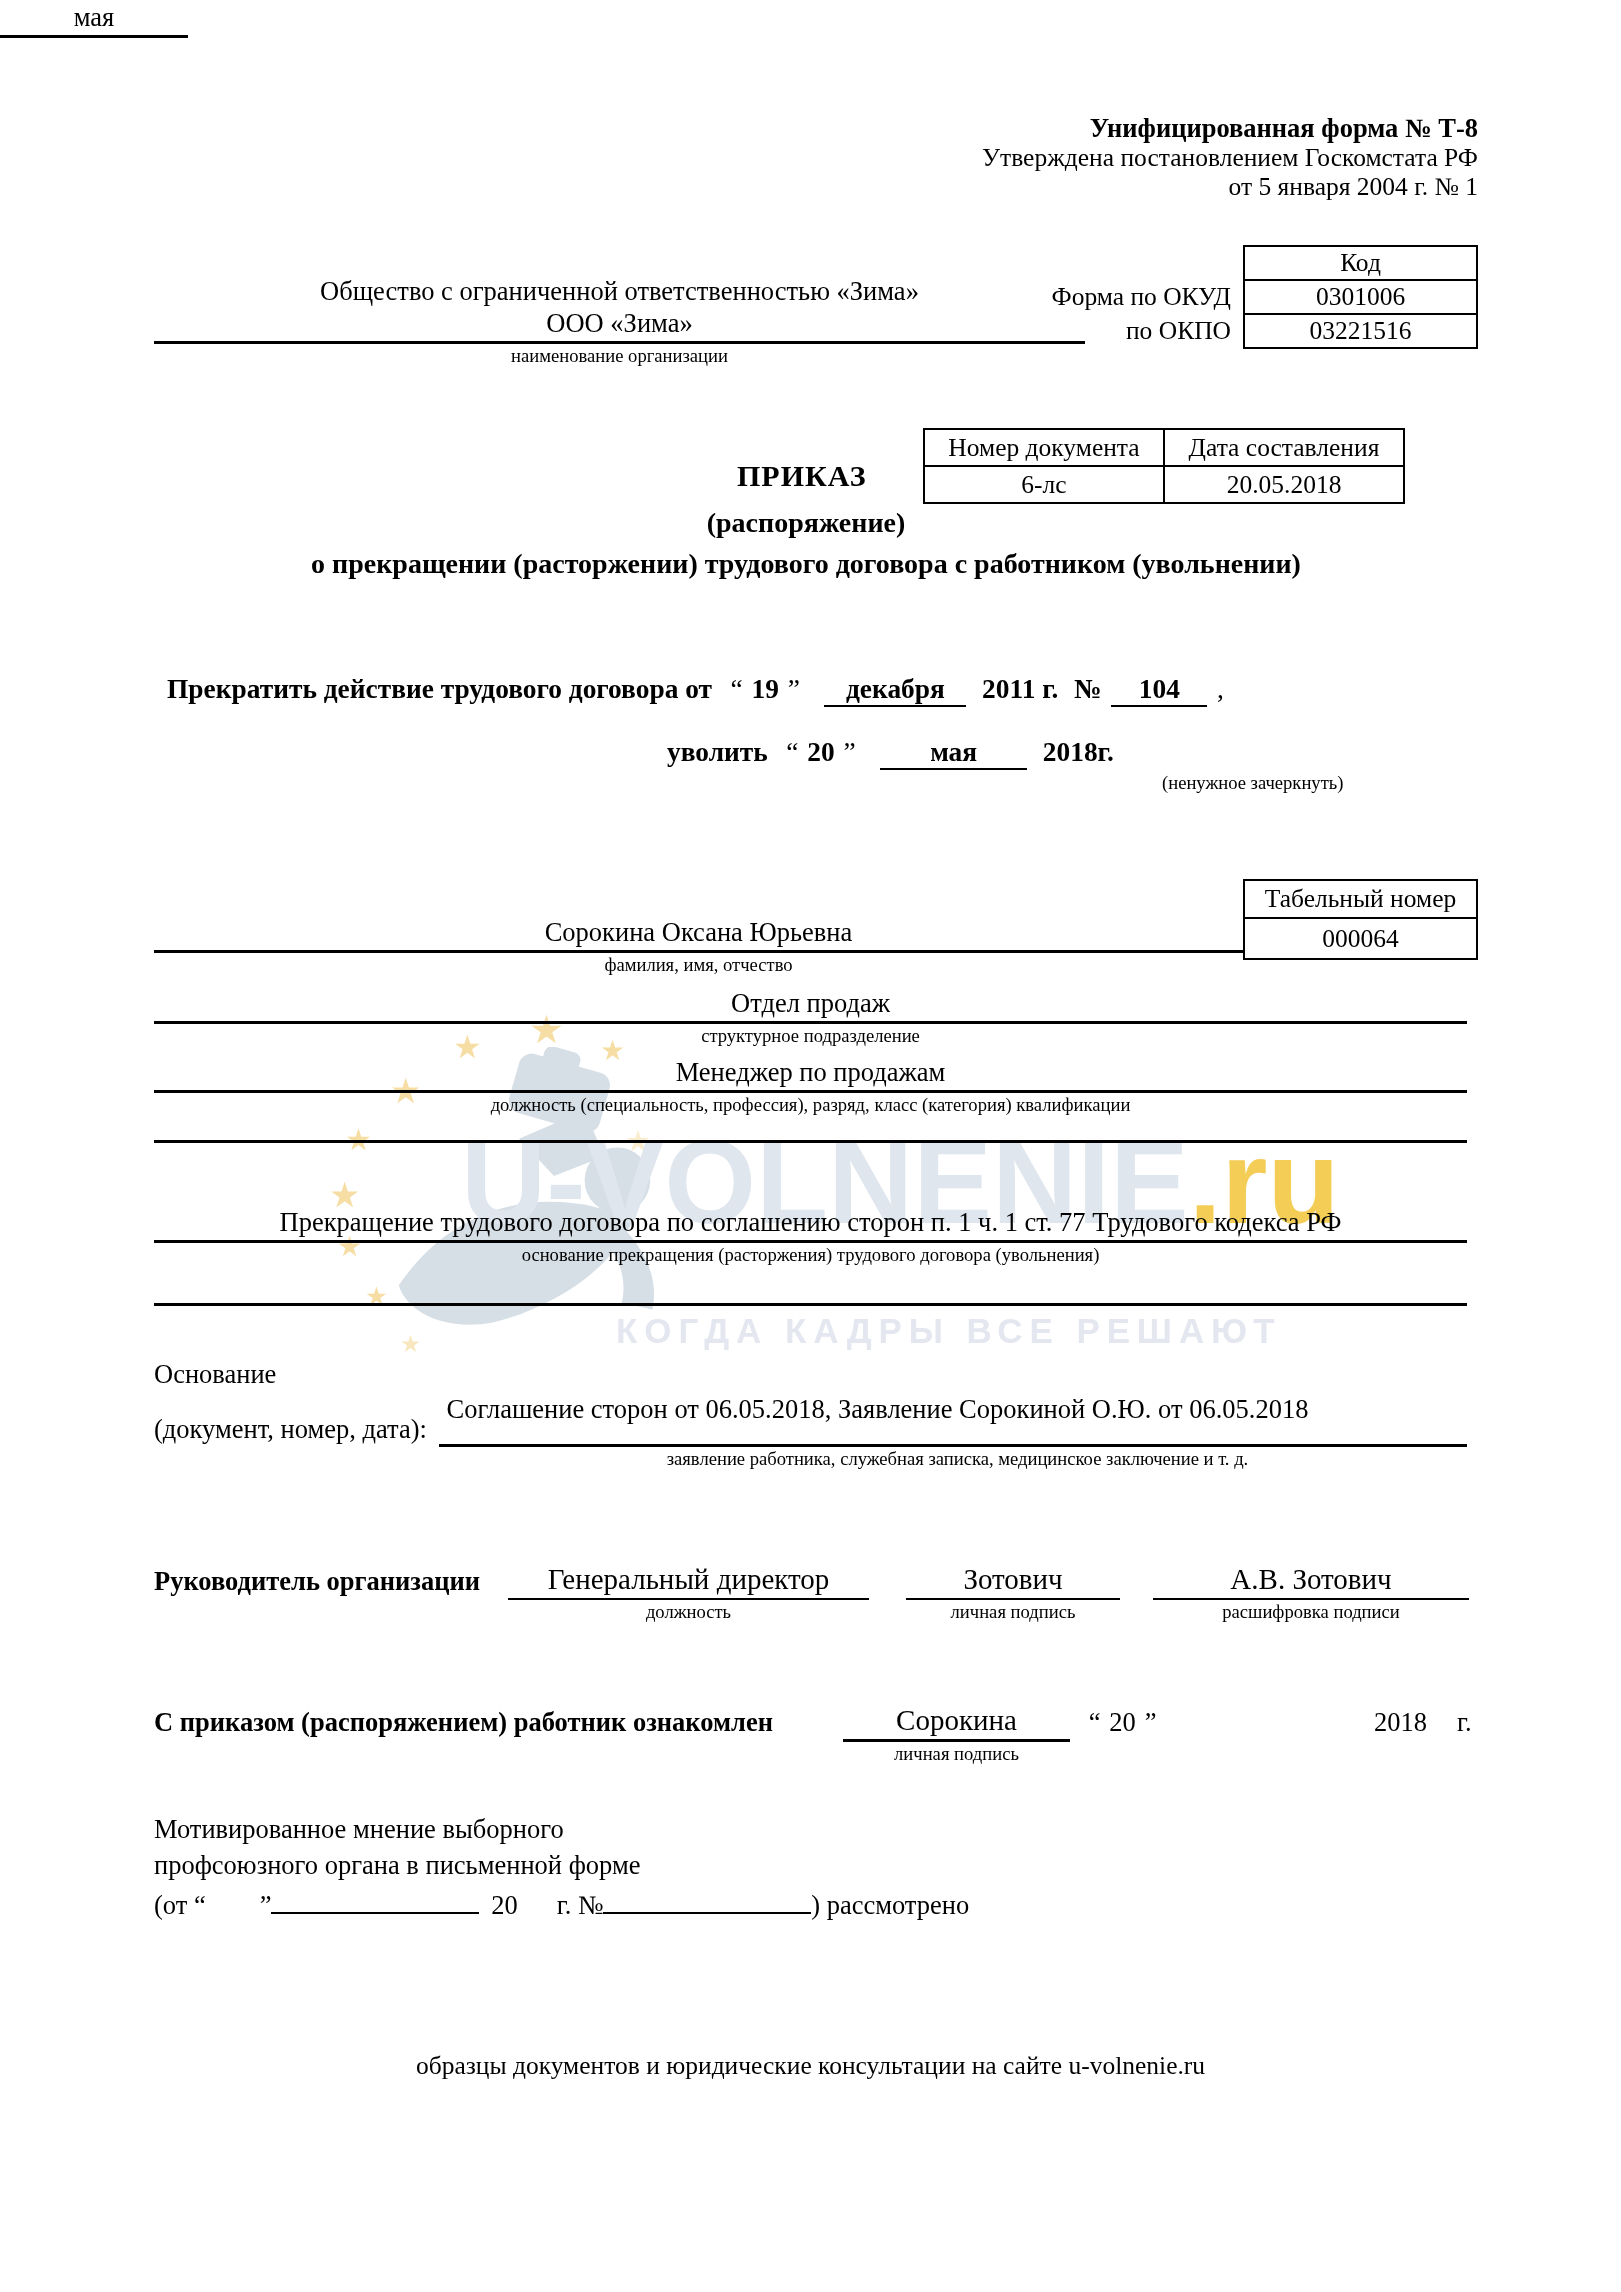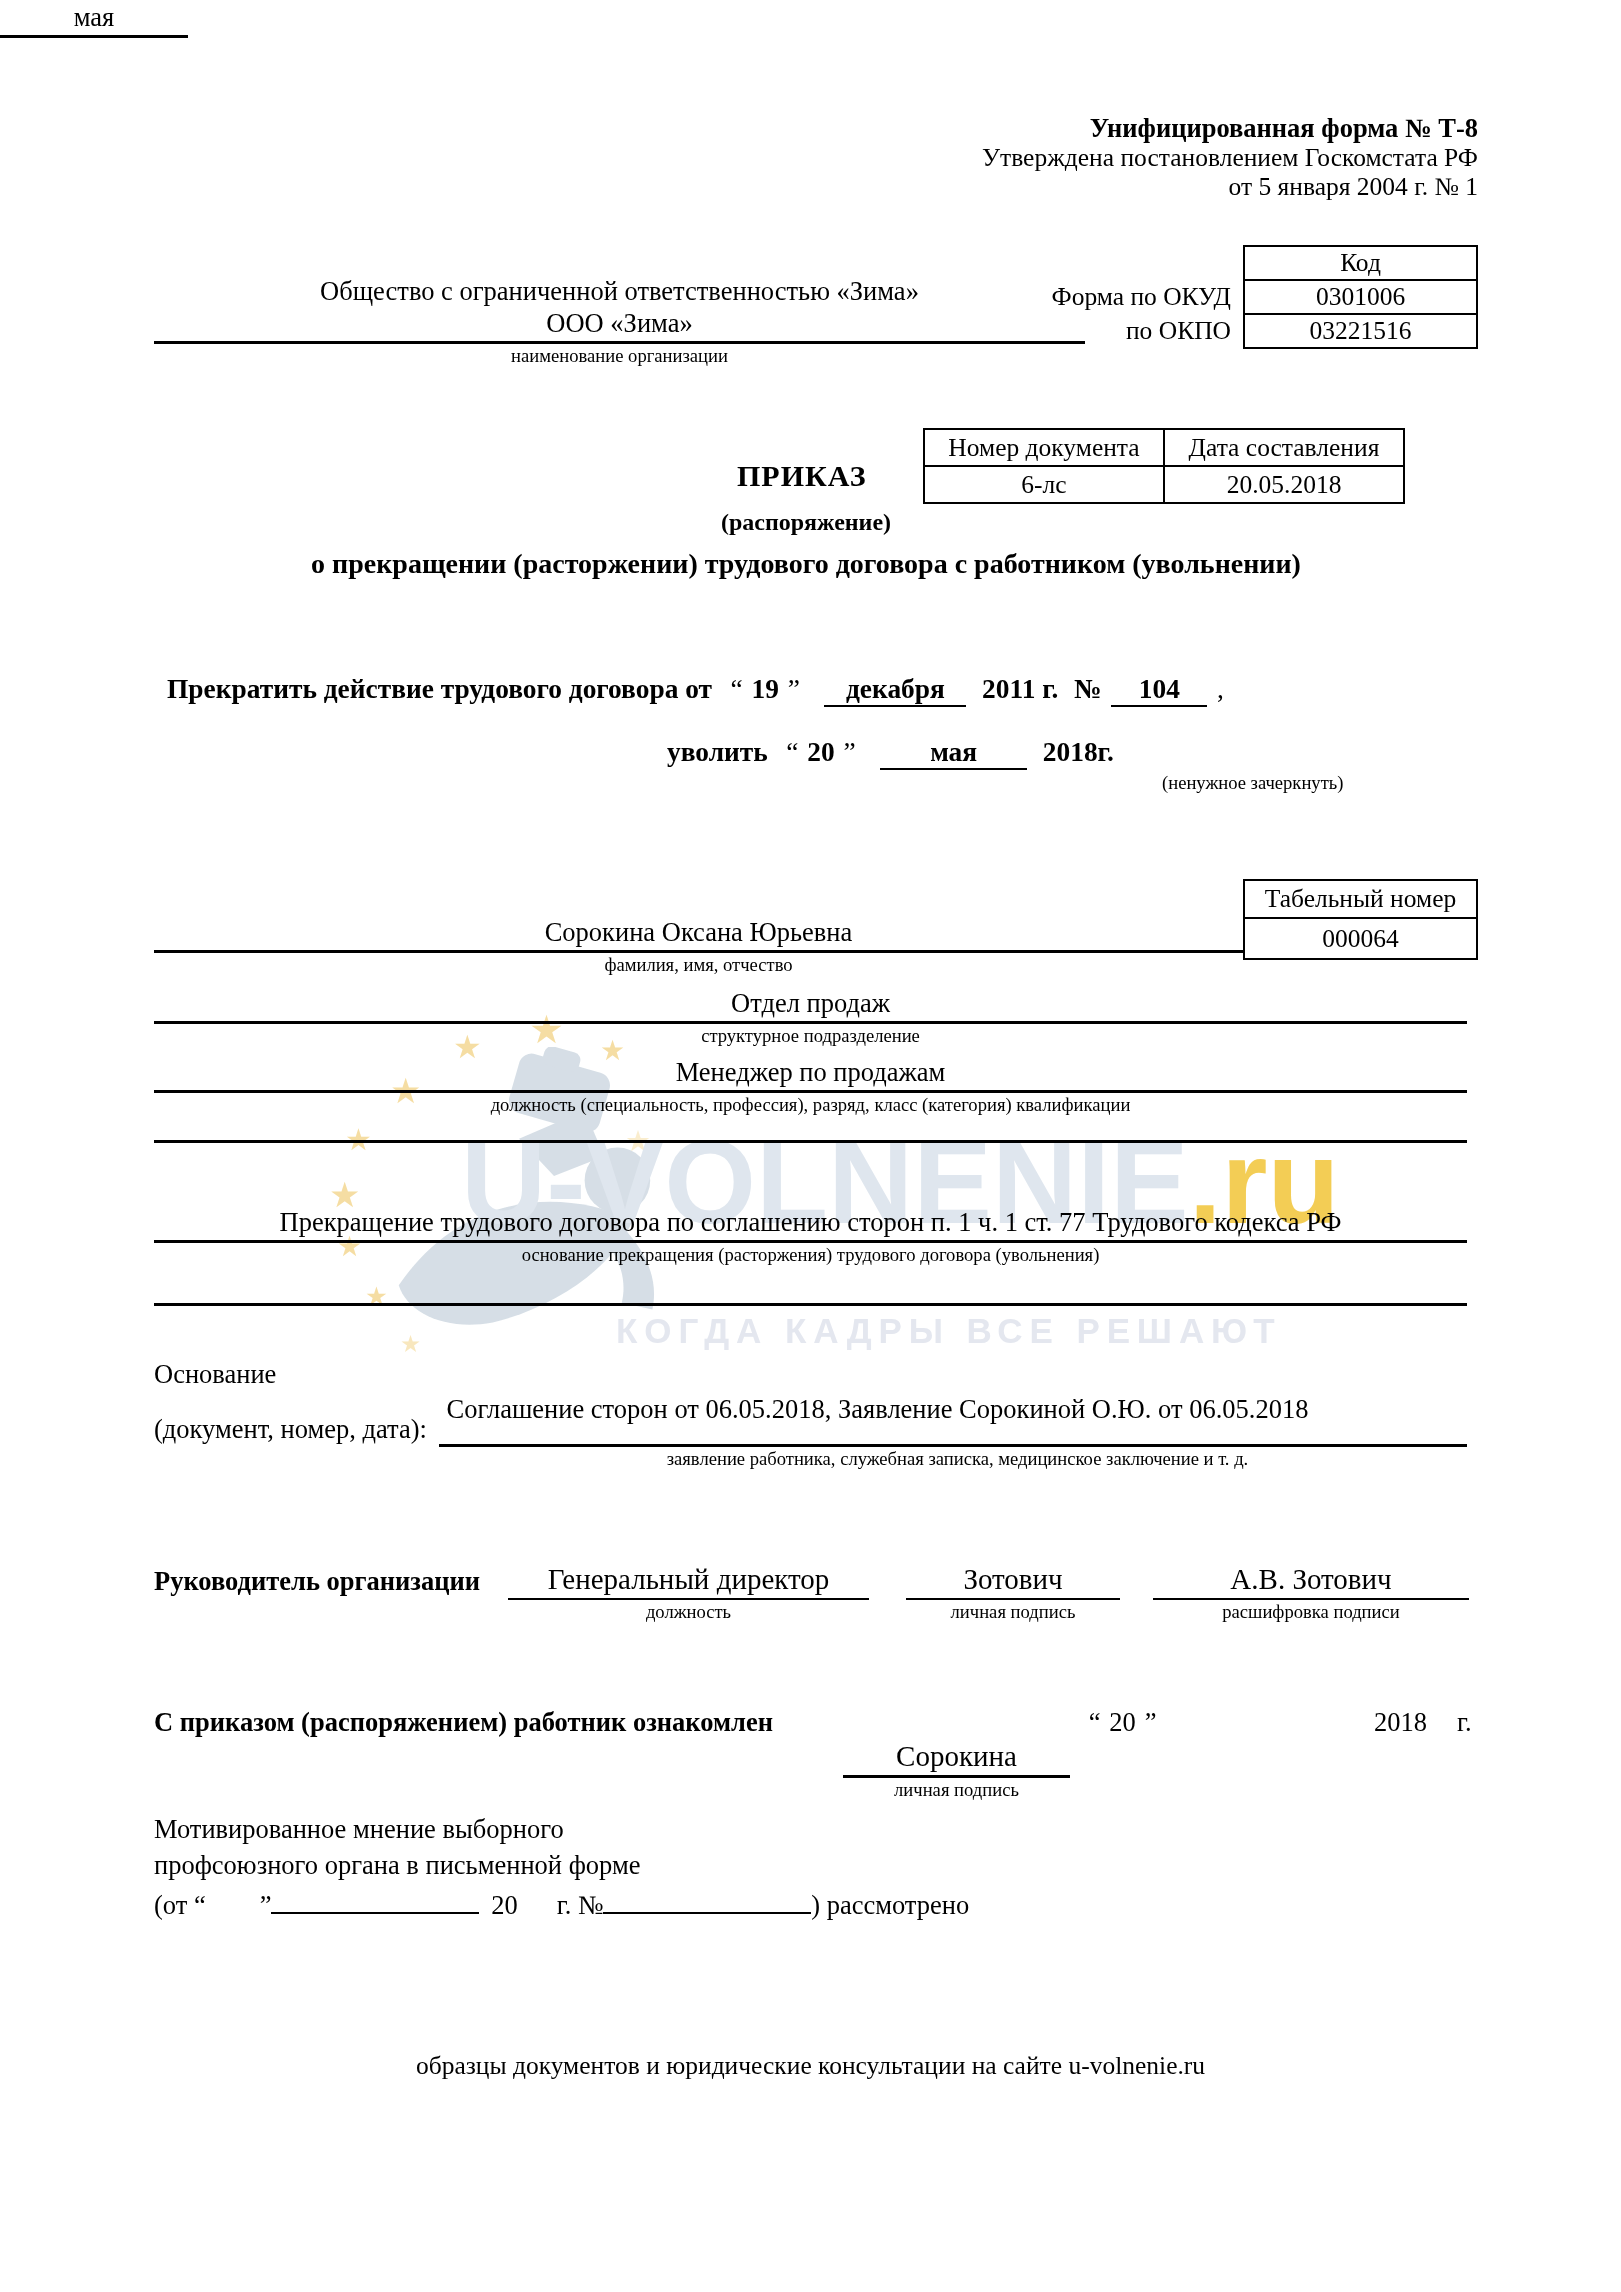--- a/index.html
+++ b/index.html
@@ -30,21 +30,21 @@
   .caption{font-size:18.6px;line-height:23.5px;text-align:center;}
 
   
   .doc-table{position:absolute;top:428px;left:923px;width:478px;border:2.9px solid #000;font-size:25.5px;text-align:center;}
   .doc-table .trow{display:flex;}
   .doc-table .cell{flex:1;height:35px;line-height:35px;}
   .doc-table .cell + .cell{border-left:2px solid #000;}
   .doc-table .trow + .trow .cell{border-top:2.9px solid #000;}
   .prikaz{position:absolute;top:459px;left:737px;font-size:30px;font-weight:bold;letter-spacing:1px;}
   .subtitles{position:absolute;top:506px;left:154px;width:1304px;text-align:center;font-weight:bold;}
-  .sub1{font-size:24px;line-height:33px;}
+  .sub1{font-size:28px;line-height:33px;}
   .sub2{font-size:28px;line-height:33px;margin-top:7.8px;}
 
   
   .terminate1{position:absolute;top:674px;left:167px;font-size:27.4px;white-space:nowrap;}
   .terminate2{position:absolute;top:737px;left:667px;font-size:27.4px;white-space:nowrap;}
   .b{font-weight:bold;}
   .i{}
   .u{display:inline-block;border-bottom:2.9px solid #000;text-align:center;}
   .q{padding:0 8.8px;}
   .gap16{display:inline-block;width:15.7px;}
@@ -71,21 +71,21 @@
   .basis .bl2{display:flex;line-height:35px;}
   .basis .lbl{white-space:nowrap;padding-right:11.8px;margin-top:20px;}
   .basis .val{flex:1;border-bottom:3.9px solid #000;padding-left:7.8px;white-space:nowrap;}
   .basis .cap{margin-left:294px;width:1019px;}
 
   
   .bold-label{position:absolute;font-weight:bold;font-size:26.5px;white-space:nowrap;}
   .hs-label{top:1566px;left:154px;}
   .sig{position:absolute;}
   .sig .val{border-bottom:2.9px solid #000;text-align:center;font-size:29px;line-height:31px;padding-bottom:2.9px;}
-  .sig .val.thick{border-bottom-width:3.9px;margin-top:36px;}
+  .sig .val.thick{border-bottom-width:3.9px;}
   .s1{top:1564px;left:508px;width:361px;}
   .s2{top:1564px;left:906px;width:214px;}
   .s3{top:1564px;left:1153px;width:316px;}
 
   .ack-label{top:1707px;left:154px;}
   .a1{top:1705px;left:843px;width:227px;}
   .ack-part{position:absolute;font-size:26.5px;white-space:nowrap;}
   .ack-q{top:1707px;left:1080px;}
   .ack-month{top:1703px;left:1172px;width:188px;border-bottom:3.9px solid #000;text-align:center;font-size:26.5px;line-height:35px;}
   .ack-year{top:1707px;left:1374px;}

